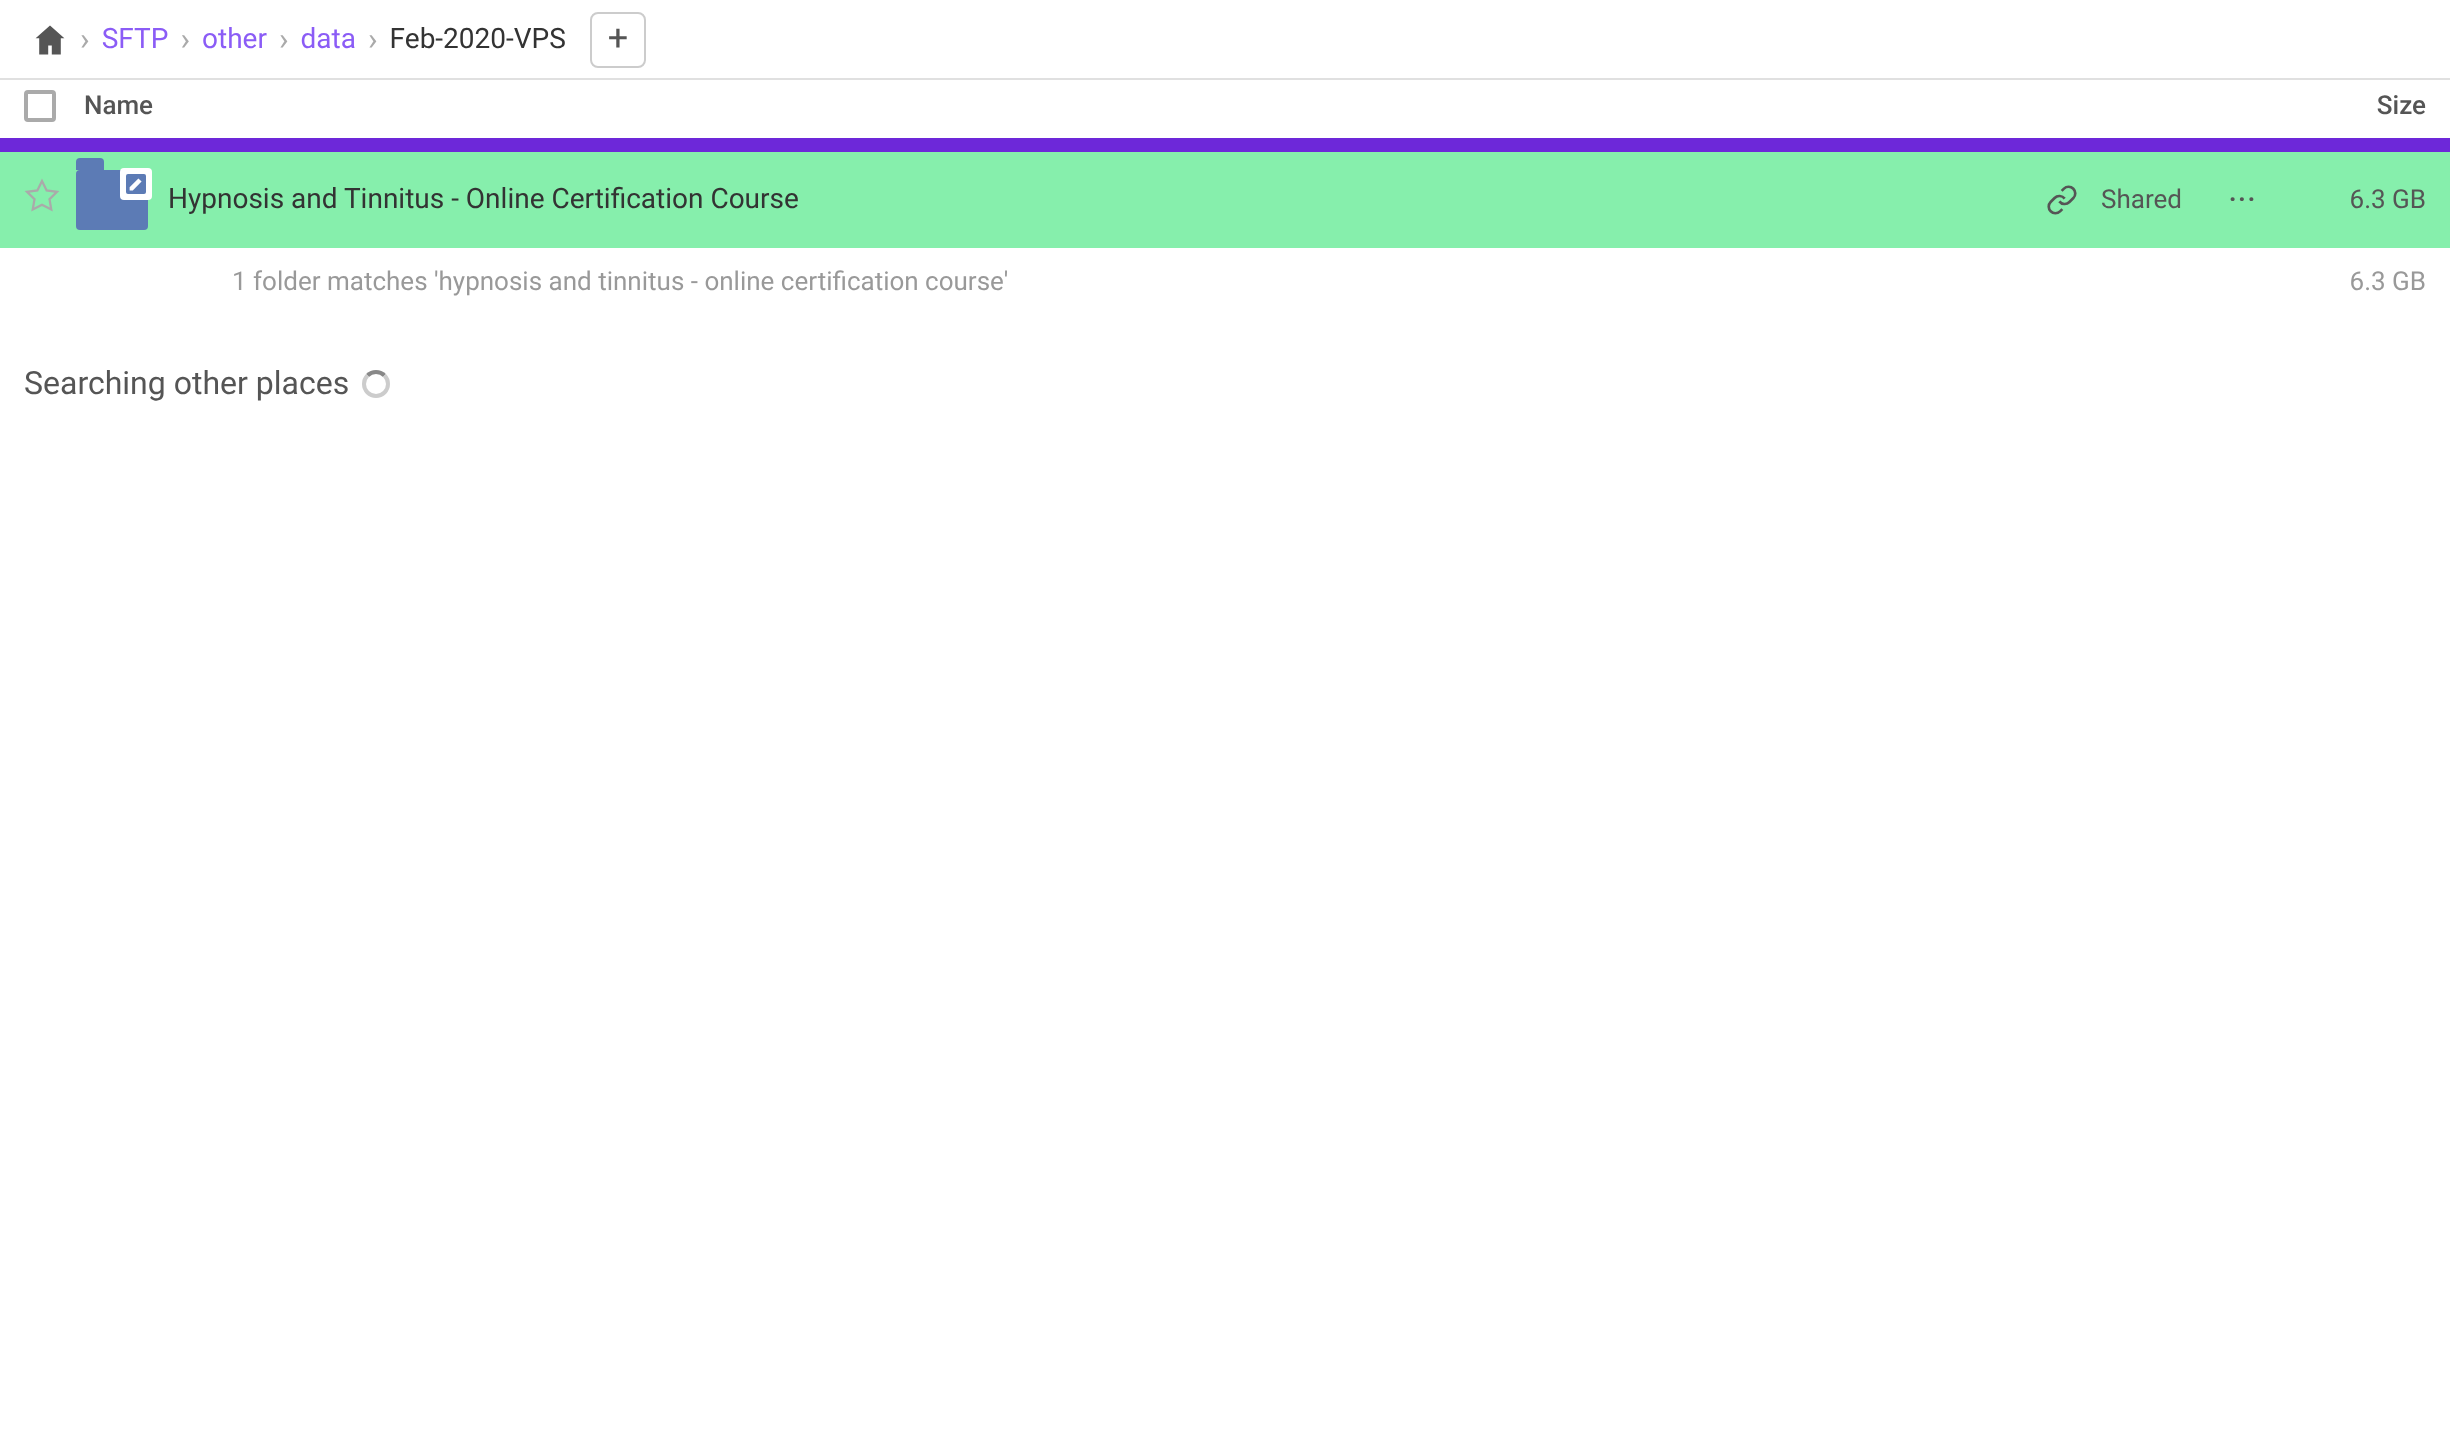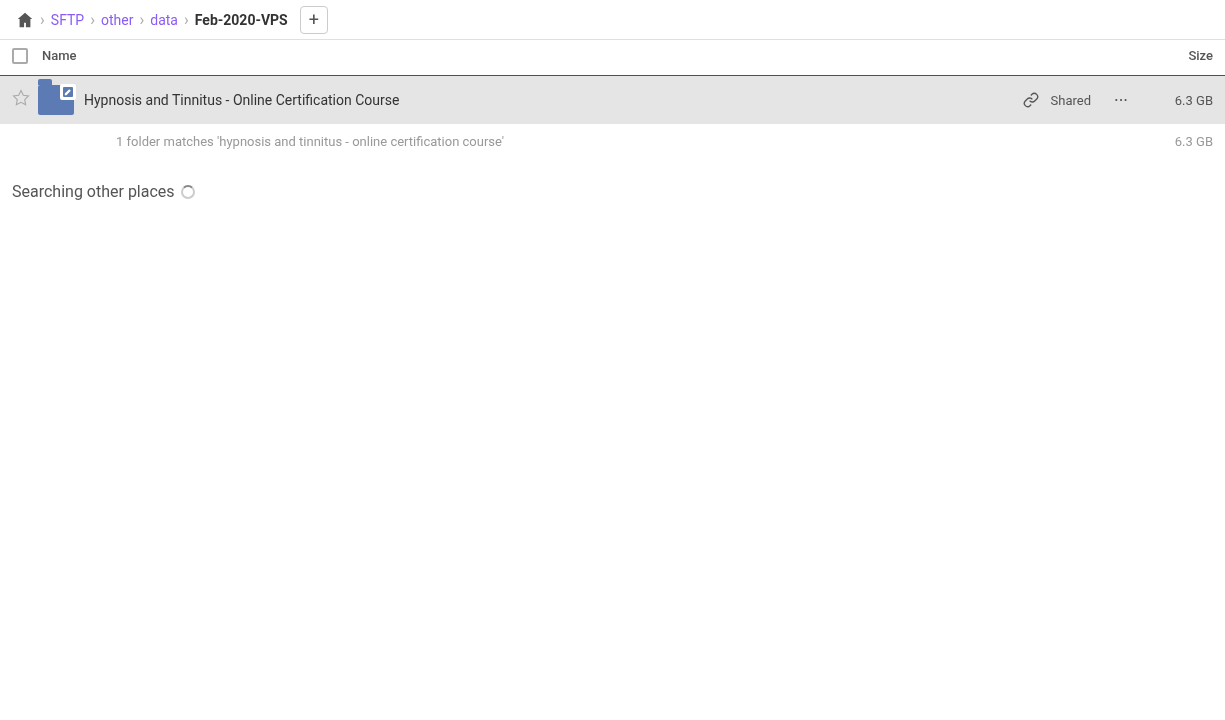--- a/index.html
+++ b/index.html
@@ -50,44 +50,44 @@
 
     .breadcrumb-item {
       color: #8b5cf6;
       cursor: pointer;
       padding: 2px 4px;
       font-size: 14px;
     }
 
     .breadcrumb-item.active {
       color: #333;
-      font-weight: 700;
+      font-weight: 400;
     }
 
     .breadcrumb-add {
       display: flex;
       align-items: center;
       justify-content: center;
       width: 28px;
       height: 28px;
       border: 1px solid #ccc;
       border-radius: 4px;
       cursor: pointer;
       color: #555;
       font-size: 18px;
       margin-left: 8px;
       background: #fff;
     }
 
     
     .column-headers {
       display: flex;
-      align-items: flex-start;
+      align-items: flex-end;
       padding: 8px 12px;
-      border-bottom: 1px solid #6d28d9;
+      border-bottom: 7px solid #6d28d9;
       height: 36px;
     }
 
     .col-checkbox {
       width: 30px;
       flex-shrink: 0;
     }
 
     .col-name {
       flex: 1;
@@ -102,21 +102,21 @@
       font-size: 13px;
       color: #555;
       font-weight: 500;
     }
 
     
     .file-row {
       display: flex;
       align-items: center;
       padding: 6px 12px;
-      background: #e5e5e5;
+      background: #86efac;
       min-height: 46px;
       cursor: pointer;
       position: relative;
     }
 
     .star-icon {
       width: 24px;
       flex-shrink: 0;
       color: #aaa;
       font-size: 16px;

